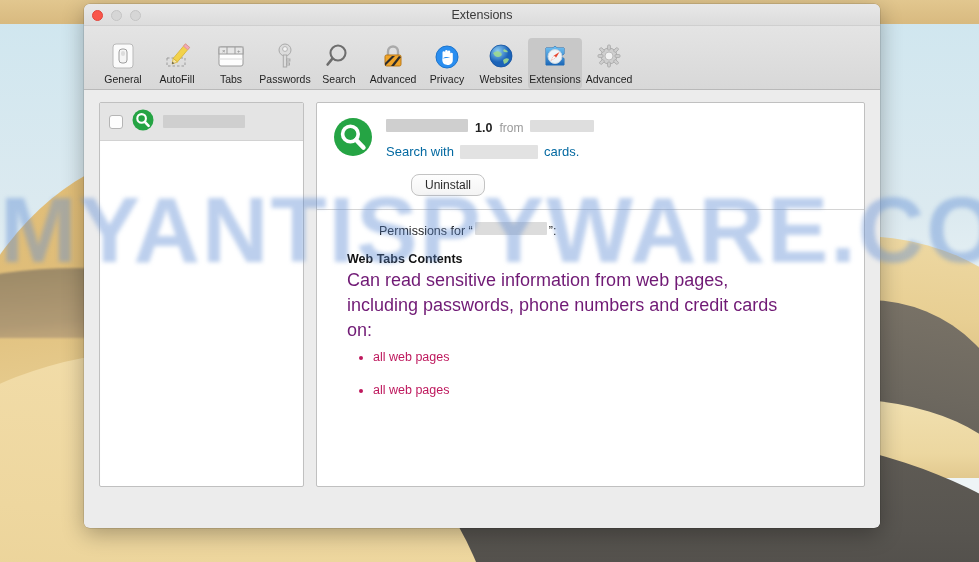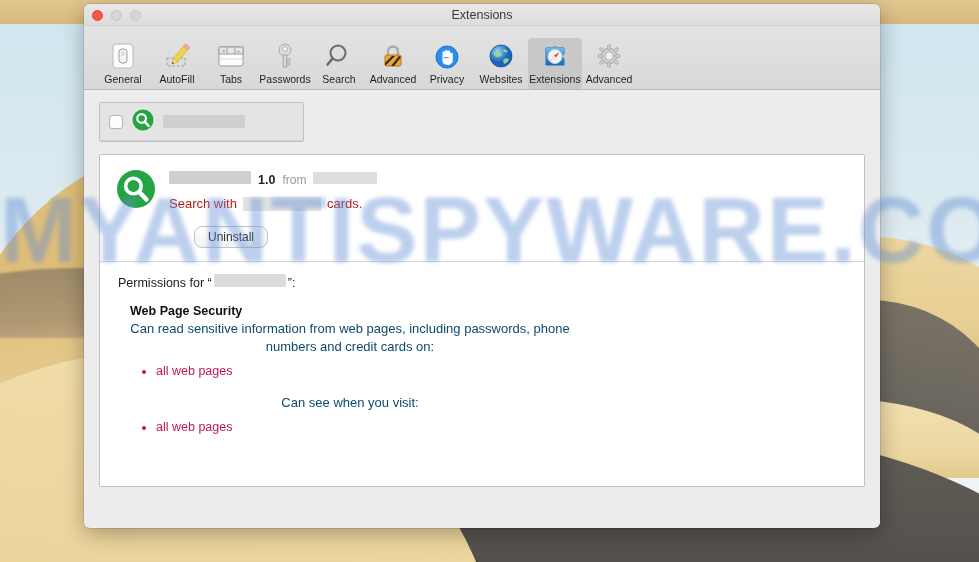--- a/index.html
+++ b/index.html
@@ -171,21 +171,20 @@
     white-space: nowrap;
   }
 
   
   #content {
     display: flex;
     gap: 12px;
     padding: 12px 15px 40px 15px;
     height: calc(100% - 87px);
     background: #ececec;
-    flex-direction: column;
   }
   #extension-list {
     width: 205px;
     background: #fff;
     border: 1px solid #c0c0c0;
     border-radius: 2px;
     box-shadow: inset 0 1px 1px rgba(0,0,0,.05);
     overflow: hidden;
   }
   .list-row {
@@ -239,21 +238,21 @@
   .from-word {
     font-size: 12px;
     color: #9a9a9a;
   }
   .desc-line {
     display: flex;
     align-items: flex-end;
     gap: 6px;
     margin-top: 9px;
     font-size: 13px;
-    color: #b91c1c;
+    color: #0369a1;
   }
   #uninstall-row {
     padding: 13px 0 0 94px;
   }
   #uninstall-button {
     font-family: "Liberation Sans", sans-serif;
     font-size: 12px;
     color: #2a2a2a;
     background: linear-gradient(180deg, #fefefe 0%, #f4f4f4 100%);
     border: 1px solid #c3c3c3;
@@ -269,34 +268,34 @@
   #permissions {
     padding: 12px 18px 0 18px;
     font-size: 12.5px;
   }
   #permissions-title {
     display: flex;
     align-items: baseline;
     gap: 2px;
     color: #1c1c1c;
     font-size: 12.5px;
+    margin-left: 44px;
   }
   .perm-group { margin: 14px 0 0 12px; }
   .perm-heading {
     font-weight: bold;
     font-size: 12.5px;
     color: #111;
     margin-bottom: 2px;
   }
   .perm-text {
-    color: #0c4a6e;
-    font-size: 13px;
+    color: #701a75;
+    font-size: 18px;
     line-height: 1.38;
     max-width: 440px;
-    text-align: center;
   }
   .perm-bullets {
     margin: 6px 0 0 26px;
     list-style: disc;
   }
   .perm-bullets li {
     color: #be185d;
     font-size: 12.5px;
     line-height: 1.45;
   }
@@ -530,29 +529,28 @@
         <div id="detail-divider"></div>
 
         <div id="permissions">
           <div id="permissions-title">
             <span>Permissions for “</span>
             <span class="redact" style="width:72px;height:13px;background:#dcdcdc;"></span>
             <span>”:</span>
           </div>
 
           <div class="perm-group">
-            <div class="perm-heading">Web Page Security</div>
+            <div class="perm-heading">Web Tabs Contents</div>
             <div class="perm-text">Can read sensitive information from web pages, including passwords, phone numbers and credit cards on:</div>
             <ul class="perm-bullets">
               <li>all web pages</li>
             </ul>
           </div>
 
           <div class="perm-group">
-            <div class="perm-text">Can see when you visit:</div>
             <ul class="perm-bullets">
               <li>all web pages</li>
             </ul>
           </div>
         </div>
 
       </div>
     </div>
   </div>
 </div>

